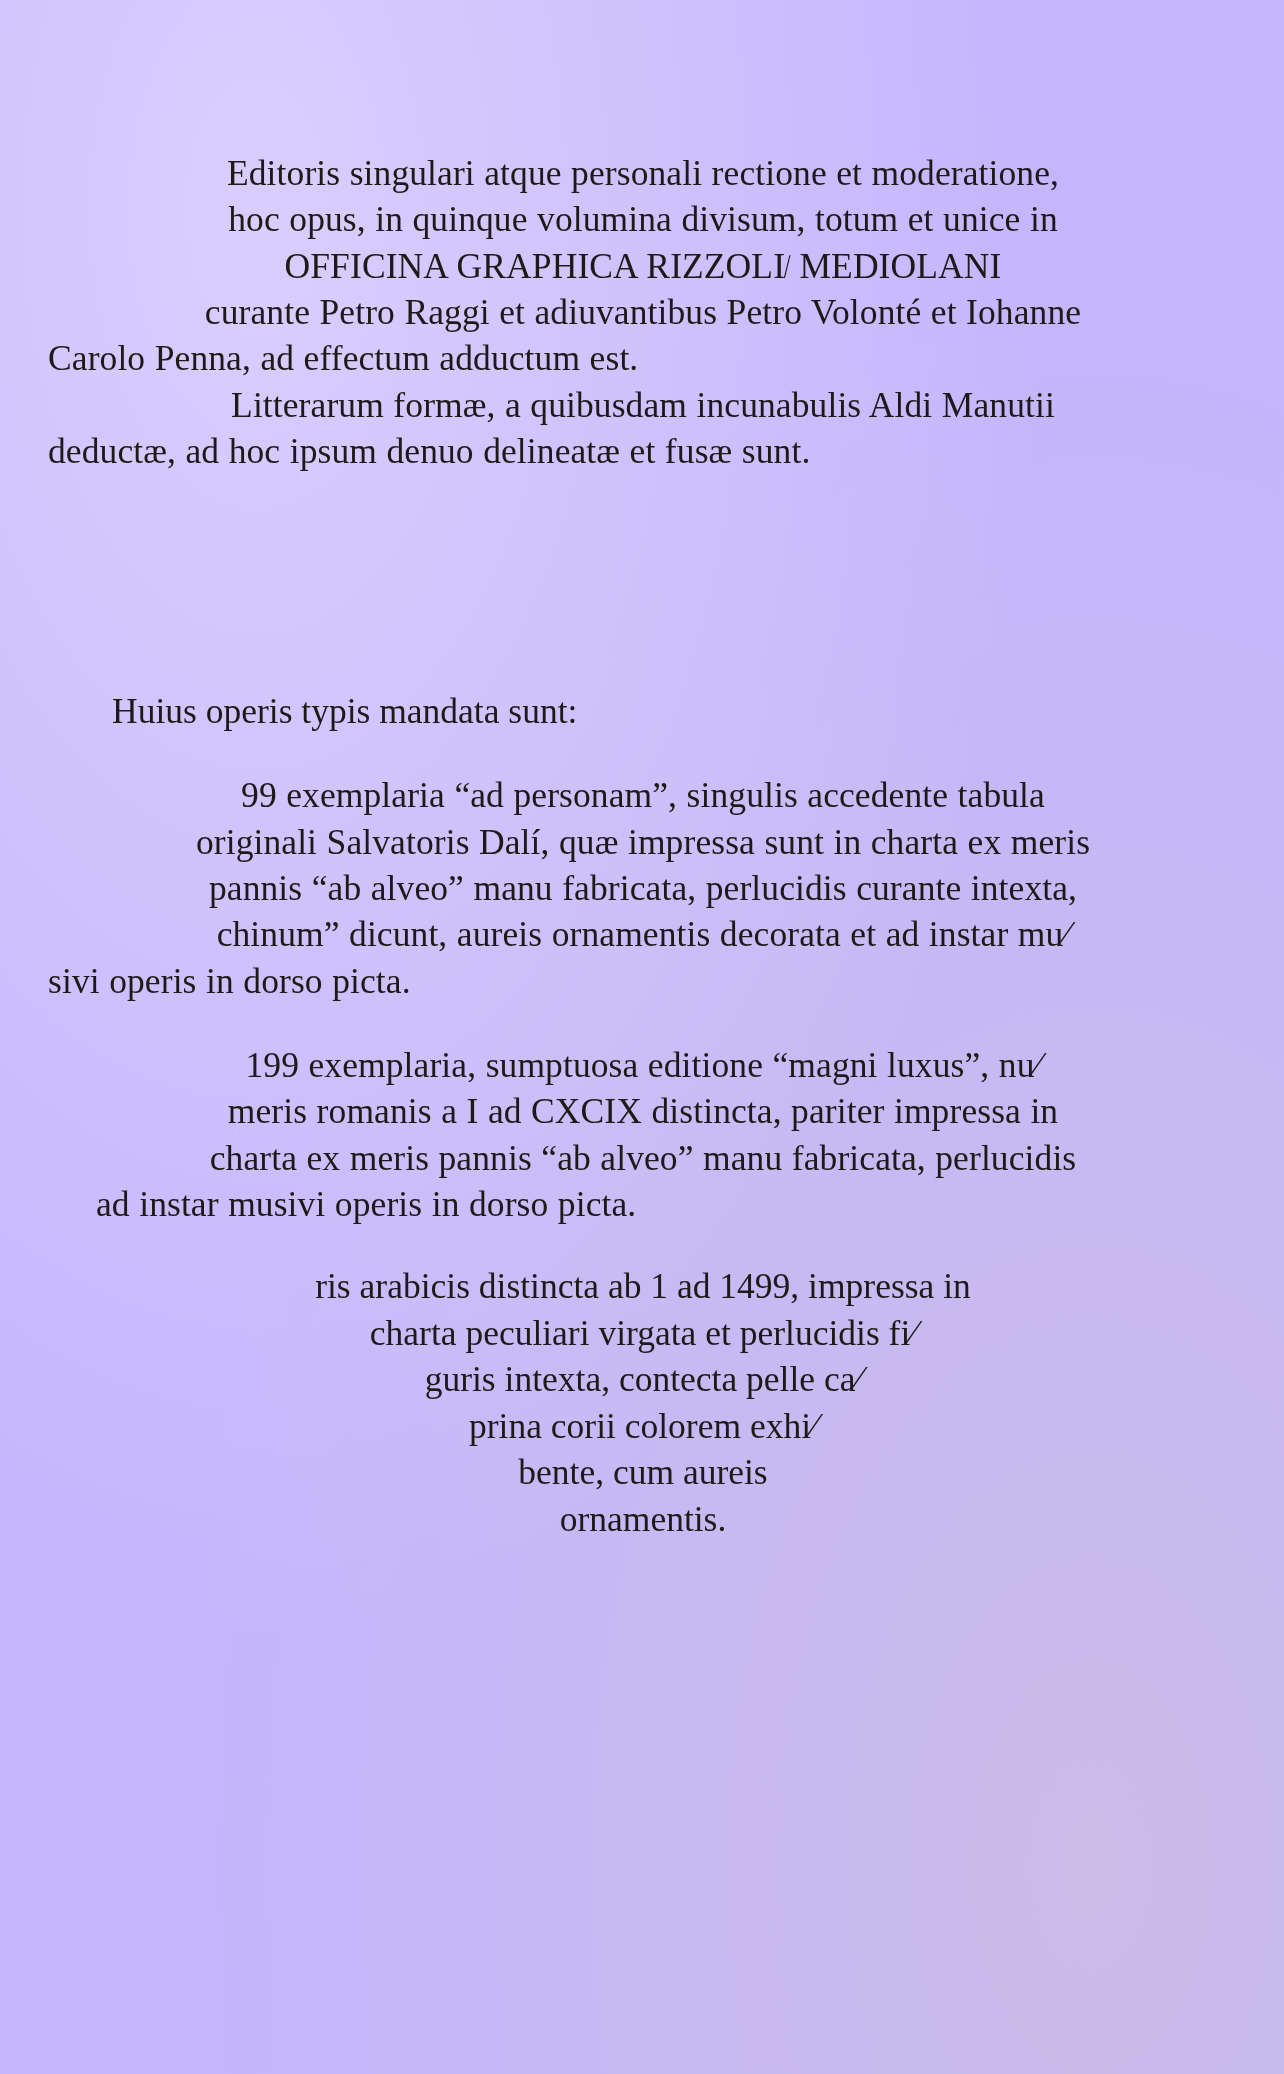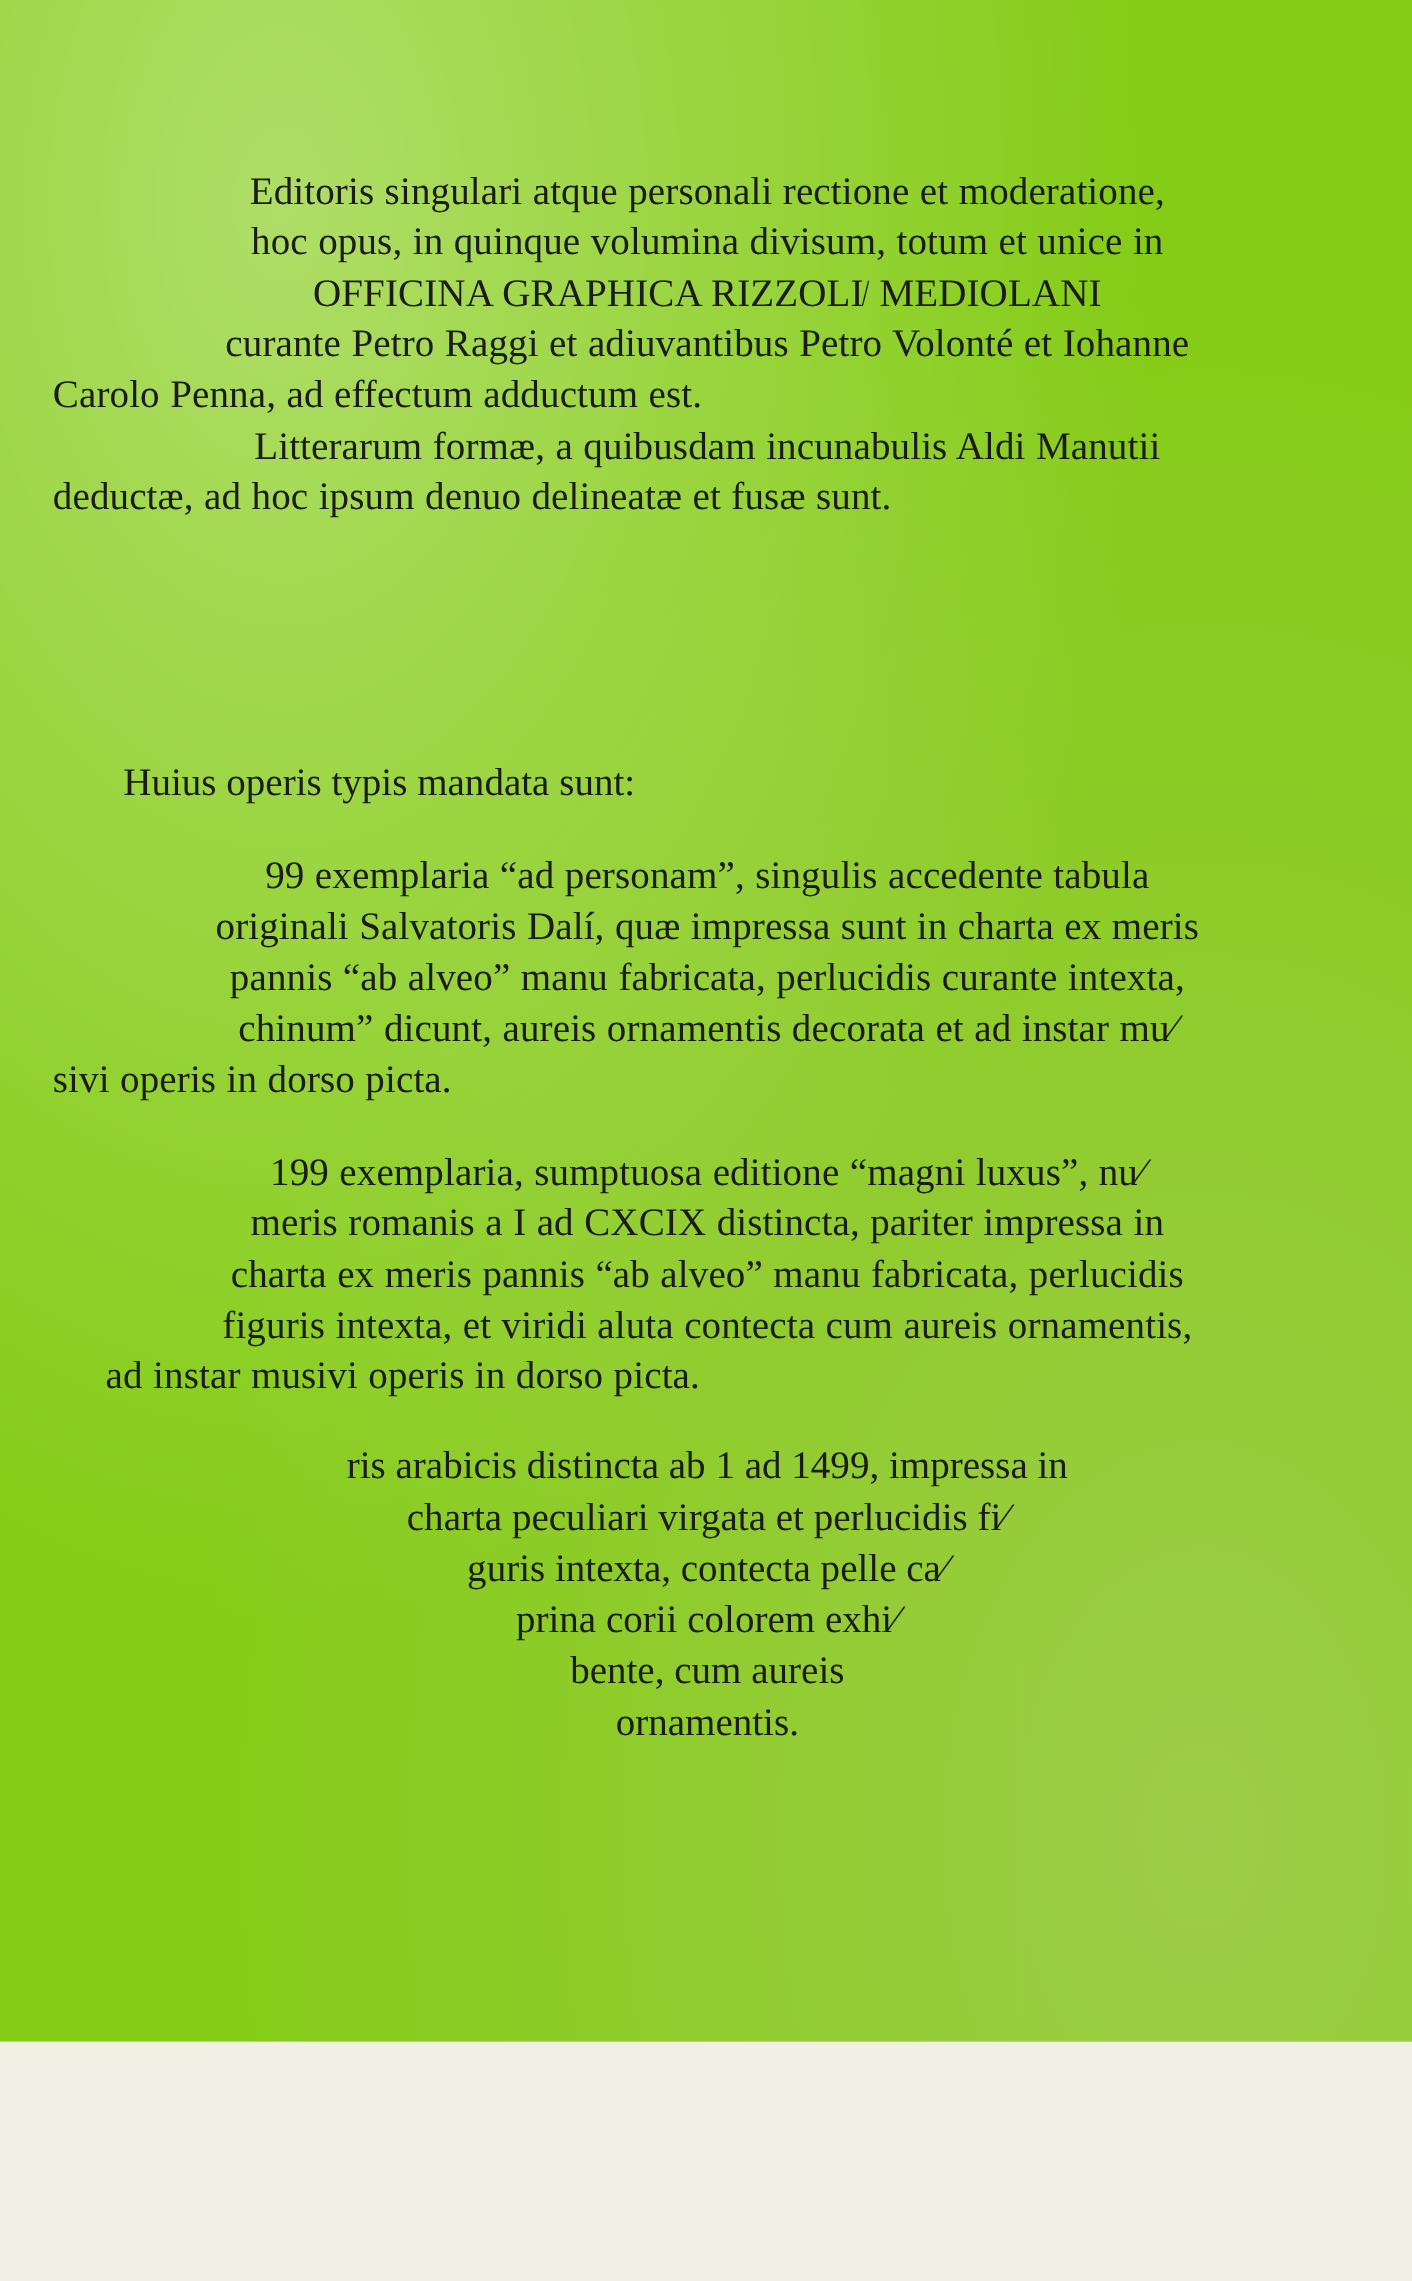--- a/index.html
+++ b/index.html
@@ -10,22 +10,22 @@
     width: 1284px;
     height: 2074px;
     background: #f2efe4;
     font-family: "Liberation Serif", "DejaVu Serif", serif;
     color: #1d1b18;
     overflow: hidden;
   }
   .page {
     position: relative;
     width: 1284px;
-    height: 1856px;
-    background: #84cc16;
+    height: 2074px;
+    background: #c4b5fd;
     box-sizing: border-box;
     padding: 150px 48px 40px 48px;
   }
   
   .page::before {
     content: "";
     position: absolute;
     inset: 0;
     background:
       radial-gradient(ellipse at 20% 10%, rgba(255,255,255,0.35), rgba(255,255,255,0) 55%),
@@ -148,23 +148,20 @@
     <div class="block">
       <p class="para" style="text-align:center; text-indent:0;">
         <span class="nowrapline">199 exemplaria, sumptuosa editione “magni luxus”, nu⁄</span>
       </p>
       <p class="para" style="text-align:center; text-indent:0;">
         <span class="nowrapline">meris romanis a I ad CXCIX distincta, pariter impressa in</span>
       </p>
       <p class="para" style="text-align:center; text-indent:0;">
         <span class="nowrapline">charta ex meris pannis “ab alveo” manu fabricata, perlucidis</span>
       </p>
-      <p class="para" style="text-align:center; text-indent:0;">
-        <span class="nowrapline">figuris intexta, et viridi aluta contecta cum aureis ornamentis,</span>
-      </p>
       <p class="para" style="text-align:left; text-indent:0;margin-left:48px;">
         <span class="nowrapline">ad instar musivi operis in dorso picta.</span>
       </p>
     </div>
 
     <div class="spacer-4"></div>
 
     <div class="funnel">
       <span class="ln">ris arabicis distincta ab 1 ad 1499, impressa in</span>
       <span class="ln">charta peculiari virgata et perlucidis fi⁄</span>

